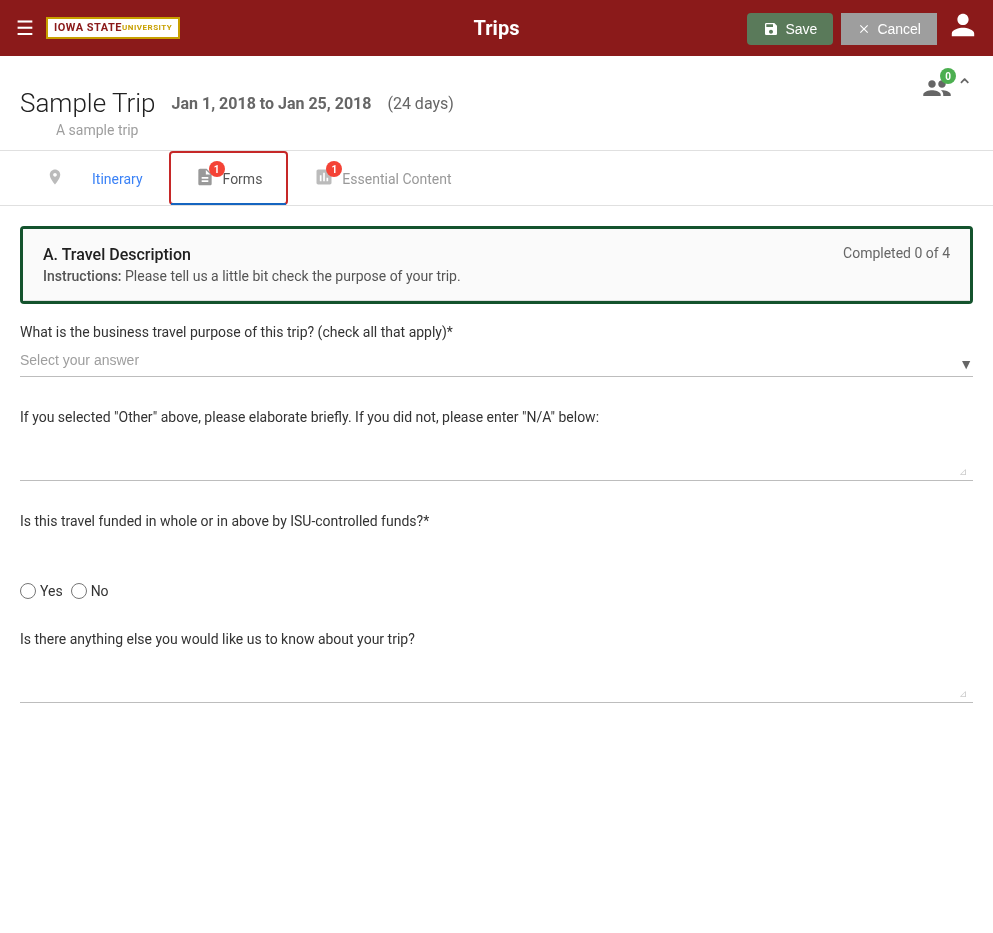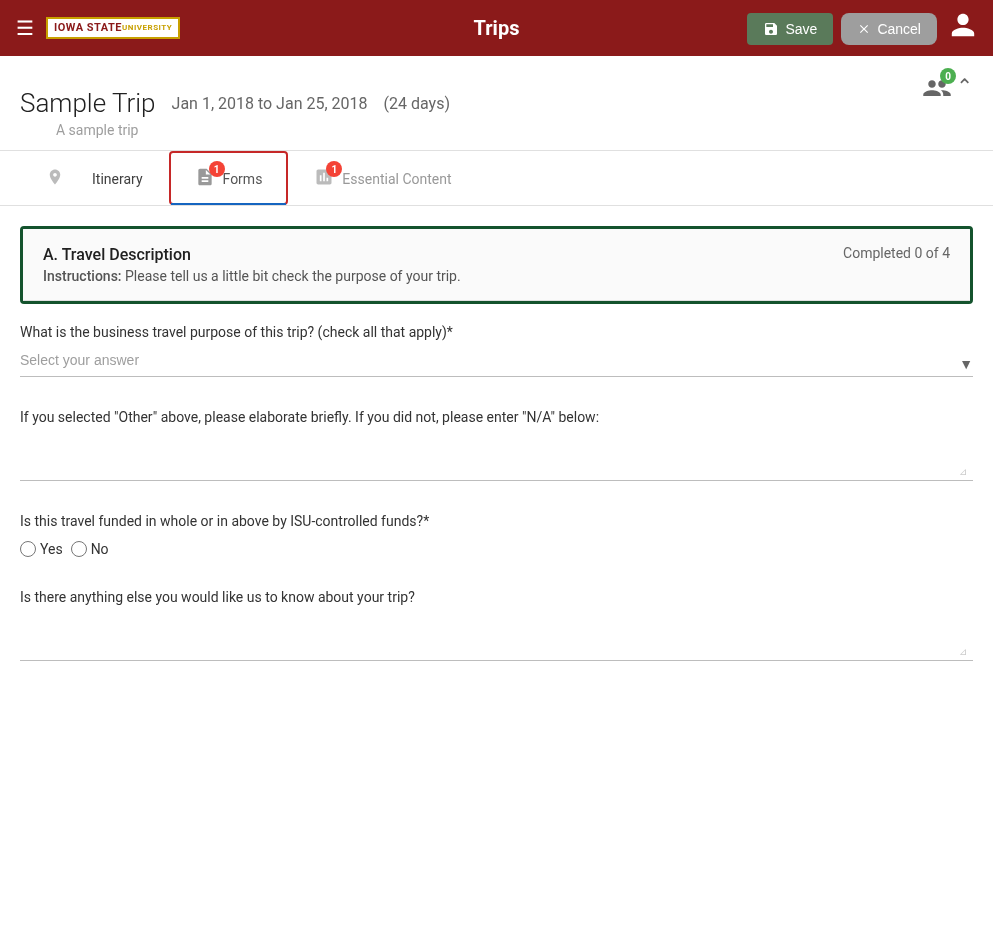--- a/index.html
+++ b/index.html
@@ -70,21 +70,21 @@
       display: flex;
       align-items: center;
       gap: 6px;
       font-size: 14px;
     }
     .btn-cancel {
       background: #9e9e9e;
       color: white;
       border: none;
       padding: 8px 16px;
-      border-radius: 8px;
+      border-radius: 0;
       cursor: pointer;
       display: flex;
       align-items: center;
       gap: 6px;
       font-size: 14px;
     }
     .user-icon-btn {
       background: none;
       border: none;
       color: white;
@@ -115,21 +115,21 @@
       margin-top: 16px;
     }
     .trip-title {
       font-size: 26px;
       font-weight: 300;
       color: #212121;
     }
     .trip-dates {
       font-size: 16px;
       color: #666;
-      font-weight: 400;
+      font-weight: 700;
     }
     .trip-days {
       font-size: 16px;
       color: #666;
       font-weight: 400;
     }
     .trip-subtitle {
       color: #9e9e9e;
       font-size: 14px;
       margin-top: 4px;
@@ -304,20 +304,21 @@
       display: flex;
       align-items: center;
       gap: 8px;
       margin-top: 8px;
     }
     .radio-option {
       display: flex;
       align-items: center;
       gap: 4px;
       cursor: pointer;
+      margin-top: 42px;
     }
     .radio-option input[type="radio"] {
       cursor: pointer;
       width: 16px;
       height: 16px;
     }
     .radio-label {
       font-size: 14px;
       color: #333;
     }
@@ -398,21 +399,21 @@
             <path d="M16 11c1.66 0 2.99-1.34 2.99-3S17.66 5 16 5c-1.66 0-3 1.34-3 3s1.34 3 3 3zm-8 0c1.66 0 2.99-1.34 2.99-3S9.66 5 8 5C6.34 5 5 6.34 5 8s1.34 3 3 3zm0 2c-2.33 0-7 1.17-7 3.5V19h14v-2.5c0-2.33-4.67-3.5-7-3.5zm8 0c-.29 0-.62.02-.97.05 1.16.84 1.97 1.97 1.97 3.45V19h6v-2.5c0-2.33-4.67-3.5-7-3.5z"></path>
           </svg>
         <span class="group-badge-count">0</span>
       </div>
       <span class="collapse-icon">⌃</span>
     </div>
   </div>
 
   <div class="tabs-container">
 
-    <div class="tab" style="color:#404040;gap:28px;">
+    <div class="tab" style="color:#3b82f6;gap:28px;">
       <span style="font-size:18px;">
         <svg width="18" height="18" viewBox="0 0 24 24" fill="#bbb">
             <path d="M12 2C8.13 2 5 5.13 5 9c0 5.25 7 13 7 13s7-7.75 7-13c0-3.87-3.13-7-7-7zm0 9.5c-1.38 0-2.5-1.12-2.5-2.5s1.12-2.5 2.5-2.5 2.5 1.12 2.5 2.5-1.12 2.5-2.5 2.5z"></path>
           </svg>
       </span>
       <span>Itinerary</span>
     </div>
 
     <div class="tab active" style="position:relative;">
       <span style="font-size:18px; color:#888;">

